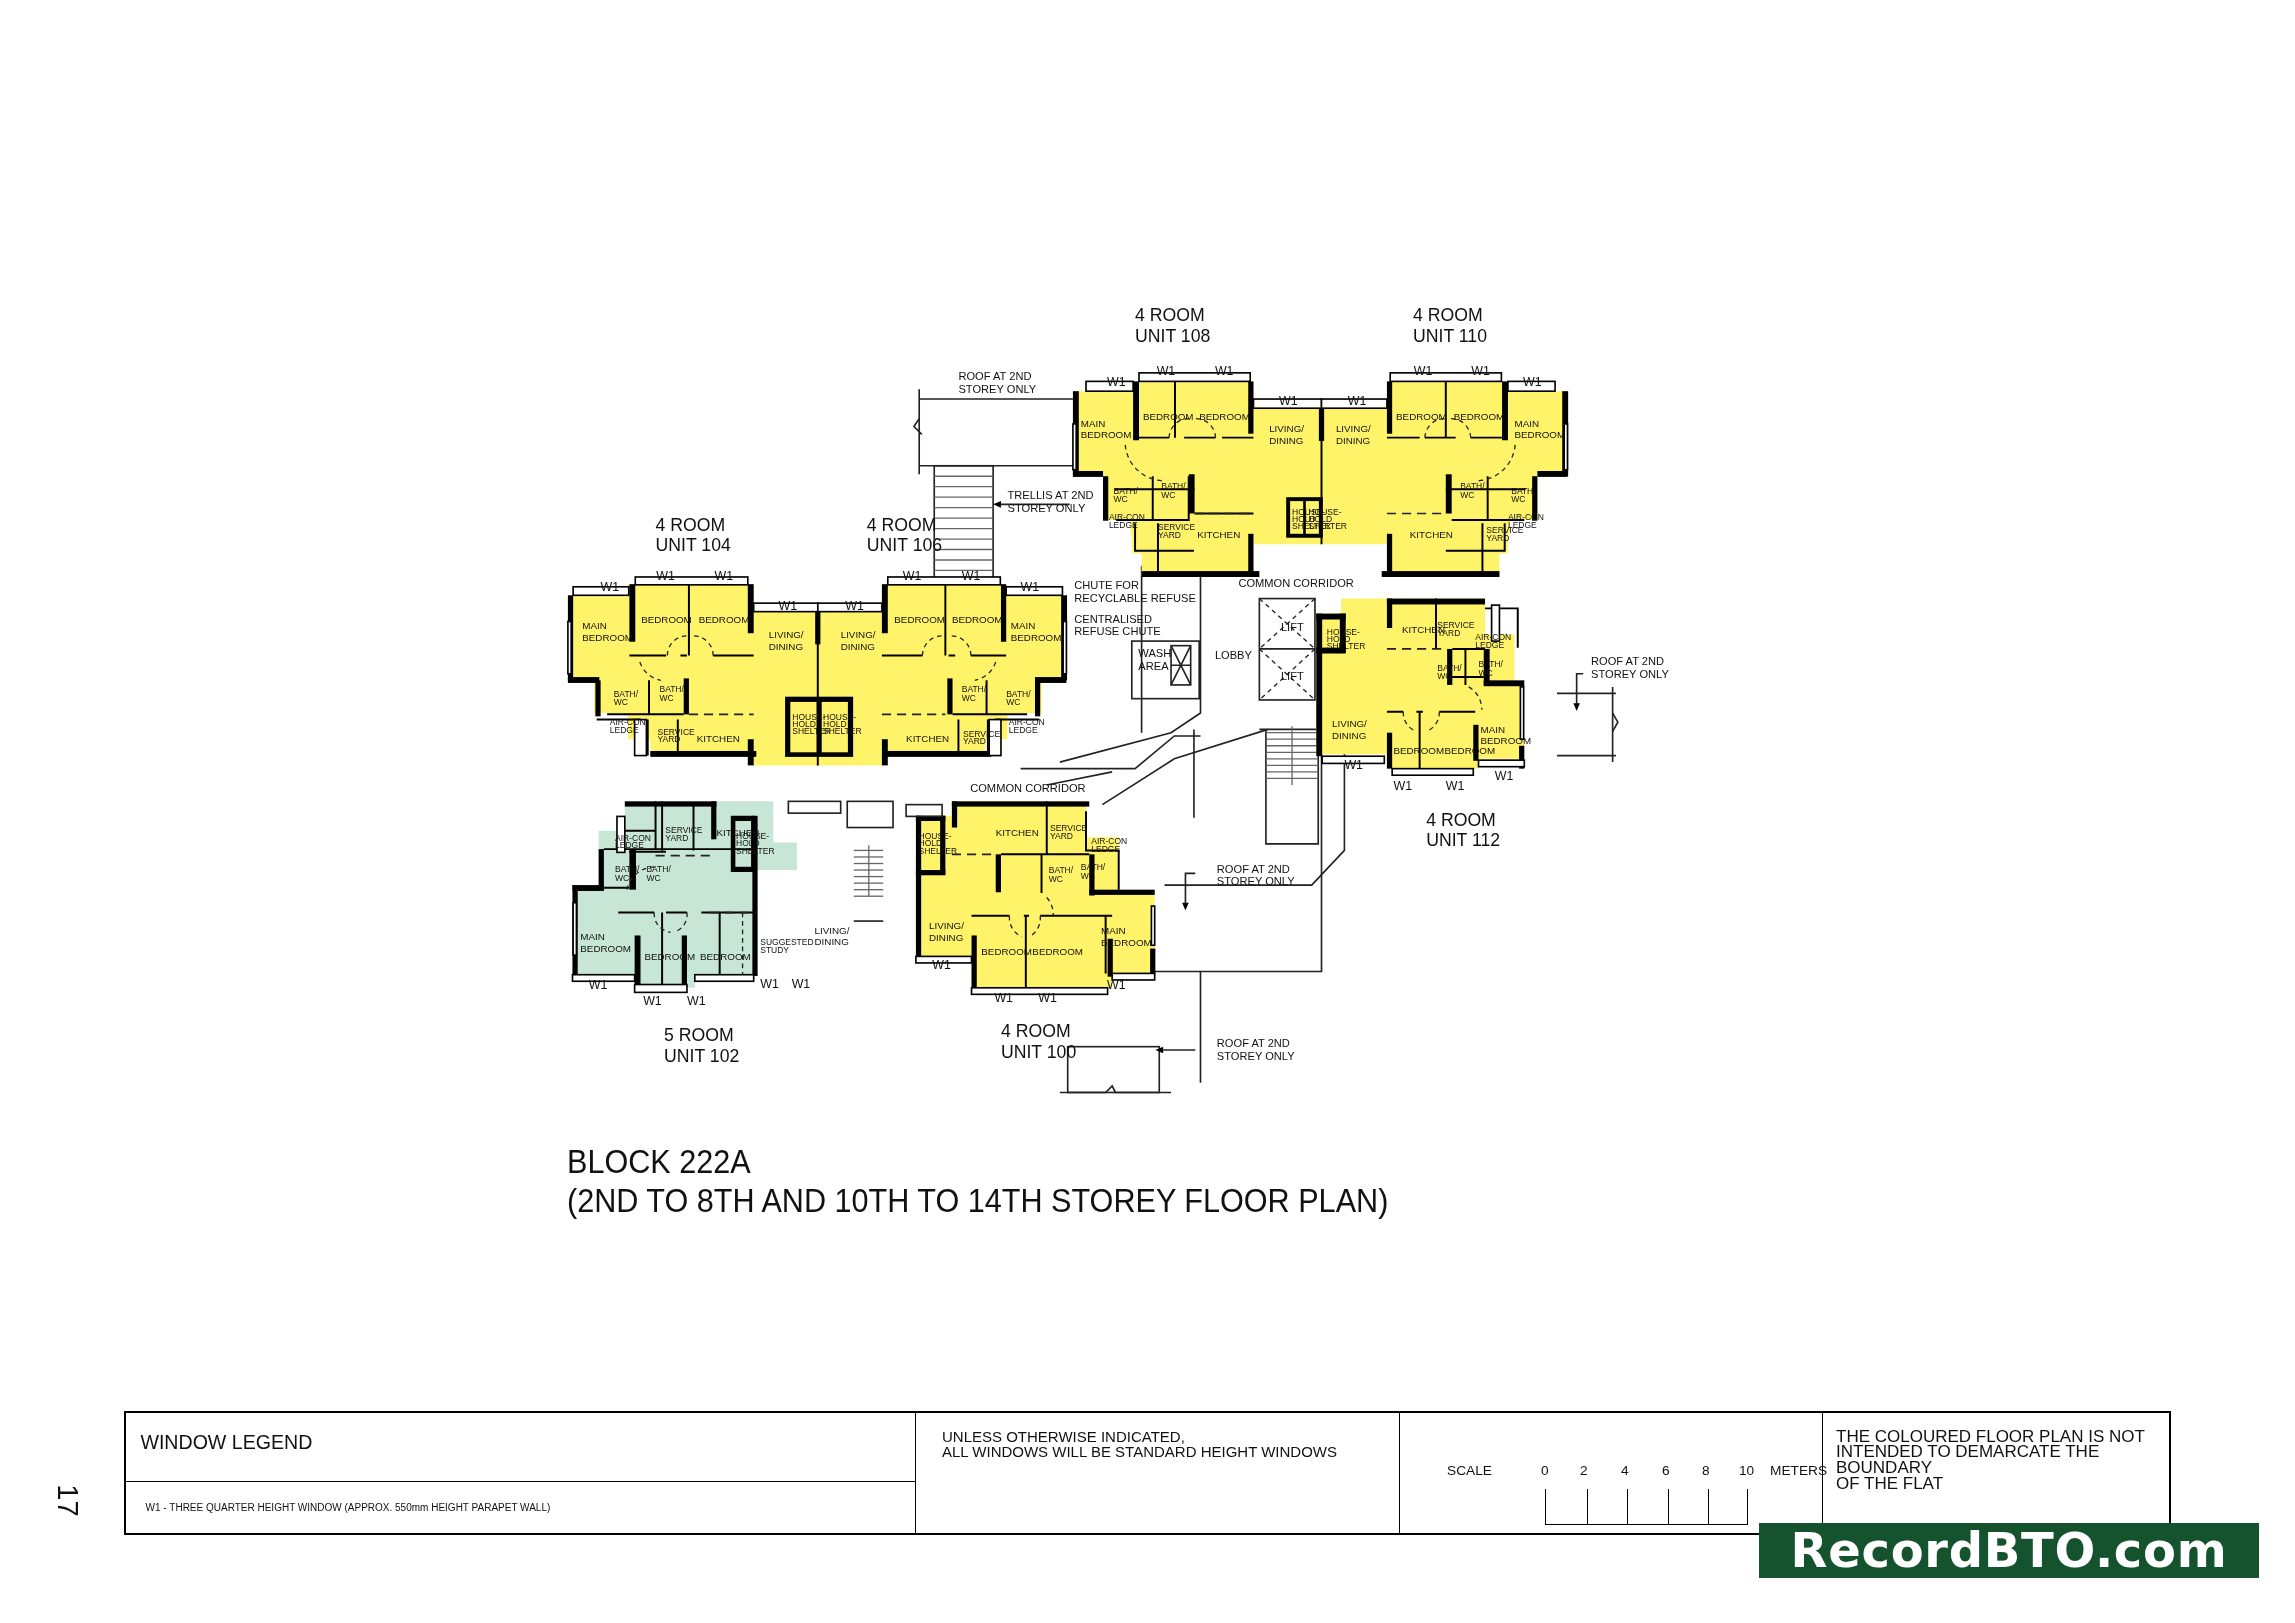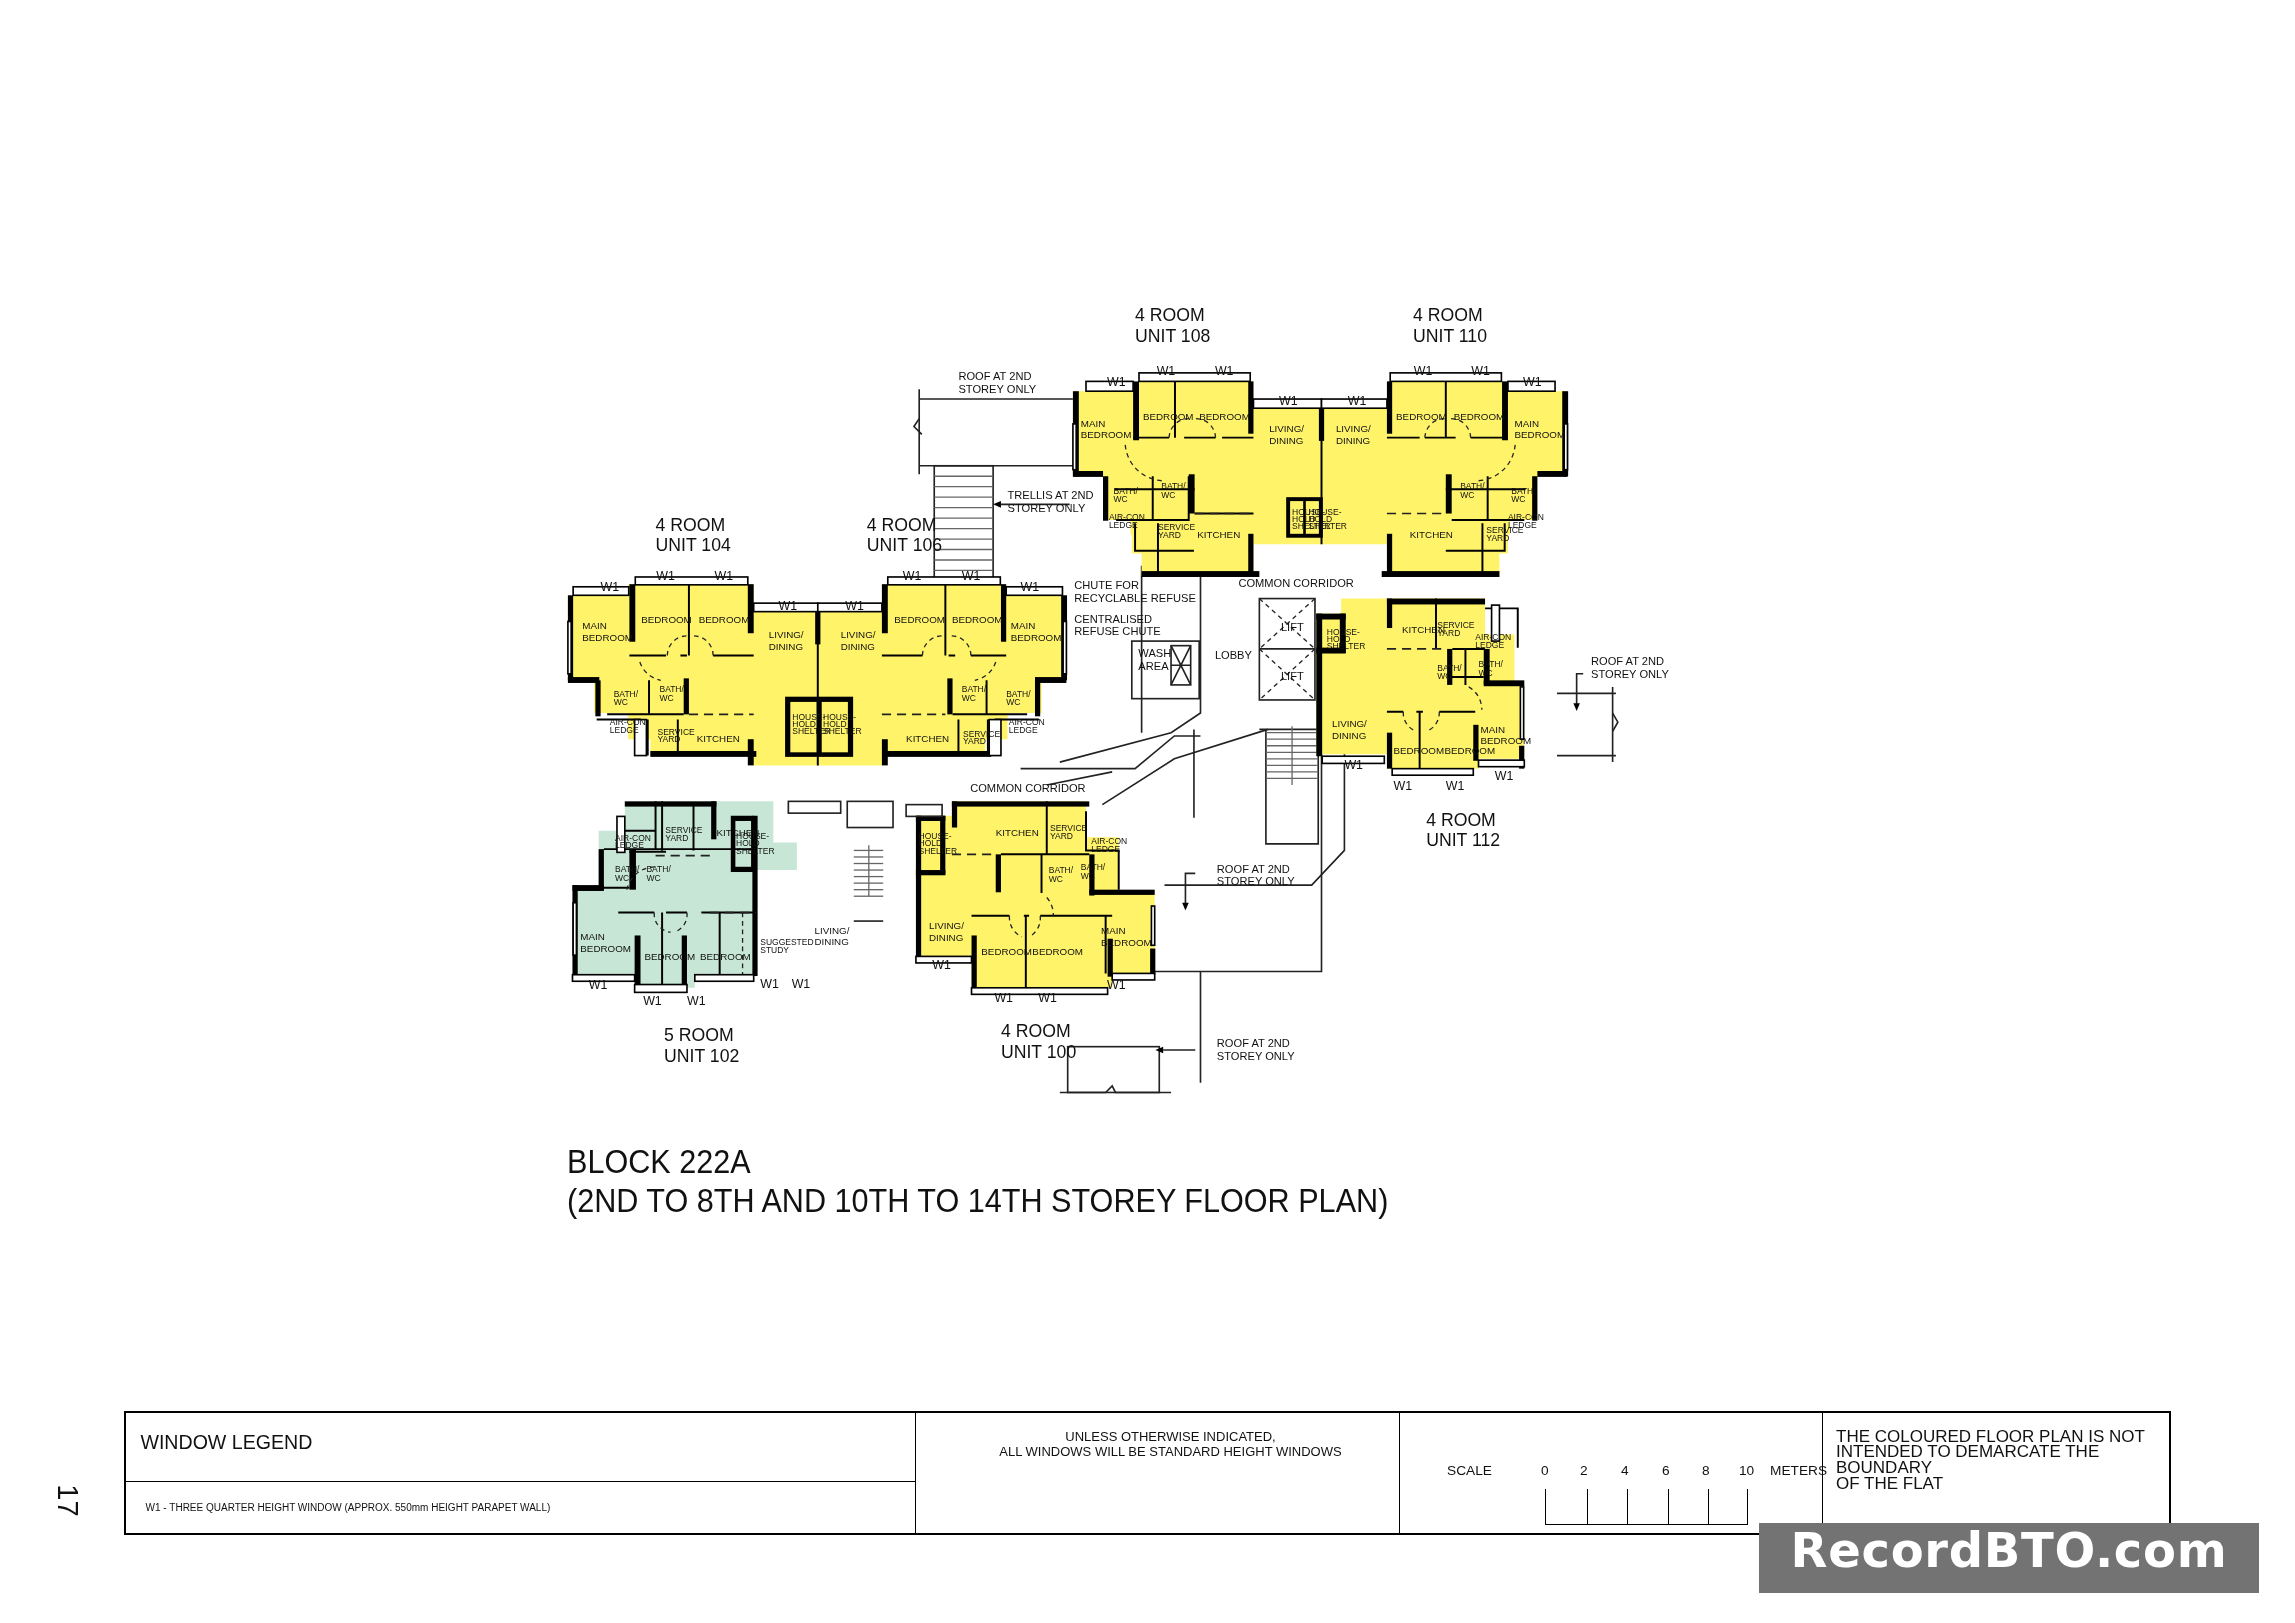--- a/index.html
+++ b/index.html
@@ -24,32 +24,32 @@
   .title-block { position:absolute; left:567px; top:1142px; font-size:34px; line-height:39px;
                  transform:scaleX(0.9); transform-origin:left top; white-space:nowrap; }
   .legend { position:absolute; left:124px; top:1363px; width:2047px; height:124px;
             border:2px solid #000; box-sizing:border-box; display:flex;margin-top:48px; }
   .lg-cell { border-right:1.3px solid #000; box-sizing:border-box; position:relative; }
   .lg-cell:last-child { border-right:none; }
   .lg-left { width:790px; display:flex; flex-direction:column; }
   .lg-left-top { height:69px; border-bottom:1.3px solid #000; padding:18.3px 0 0 14.4px; box-sizing:border-box;
                  font-size:19.6px; }
   .lg-left-bot { flex:1; padding:19.6px 0 0 19.6px; box-sizing:border-box; font-size:10px; }
-  .lg-note { width:484px; padding:15.7px 0 0 26px; font-size:13px; line-height:15.7px;text-align:center; }
+  .lg-note { width:484px; padding:15.7px 0 0 26px; font-size:15px; line-height:15.7px; }
   .lg-scale { width:423px; }
   .lg-disc { flex:1; padding:15.7px 0 0 13px; font-size:17px; line-height:15.7px; }
   .scale-wrap { position:absolute; left:47px; top:50px; font-size:13.7px; }
   .scale-lbl { position:absolute; top:0; white-space:nowrap; }
   .scale-bar { position:absolute; left:98px; top:26px; width:203px; height:36px;
                border-left:1.3px solid #000; border-right:1.3px solid #000; border-bottom:1.3px solid #000; box-sizing:border-box; }
   .scale-tick { position:absolute; top:0; width:0; height:100%; border-left:0.7px solid #000; }
   .page-num { position:absolute; left:51px; top:1484px; font-size:29px; transform:rotate(90deg);
               transform-origin:center; }
-  .watermark { position:absolute; left:1759px; top:1523px; width:500px; height:70px;
-               background:#737373; color:#fff; font-family:"DejaVu Sans", sans-serif;
+  .watermark { position:absolute; left:1759px; top:1523px; width:500px; height:55px;
+               background:#14532d; color:#fff; font-family:"DejaVu Sans", sans-serif;
                font-weight:bold; font-size:48px; line-height:55px; text-align:center; letter-spacing:0.7px; }
 </style>
 </head>
 <body>
 
 <svg id="plan" viewBox="0 0 3508 2481" xmlns="http://www.w3.org/2000/svg">
 
   <g>
 
     <path class="thin2" d="M1405 610 L1640 610 M1405 712 L1640 712 M1405 595 L1405 725"></path>

